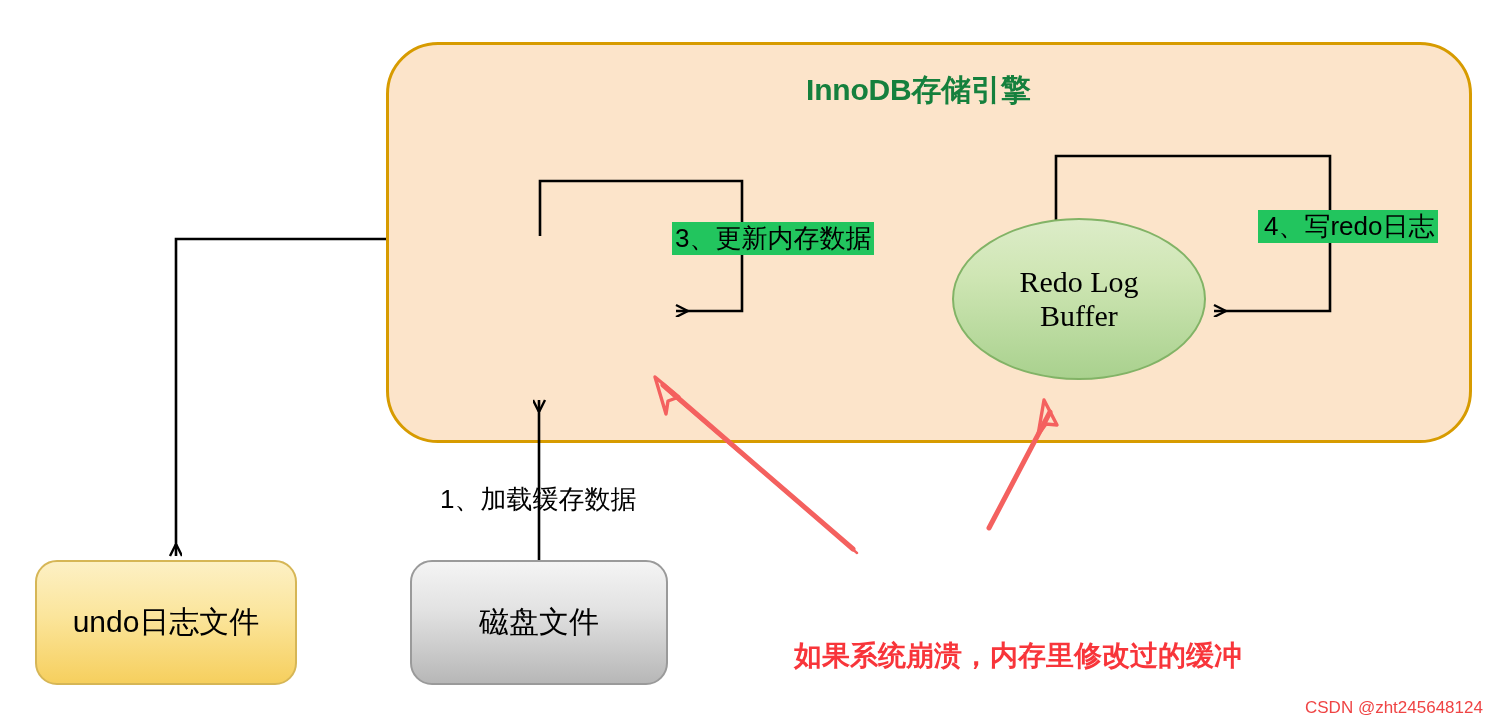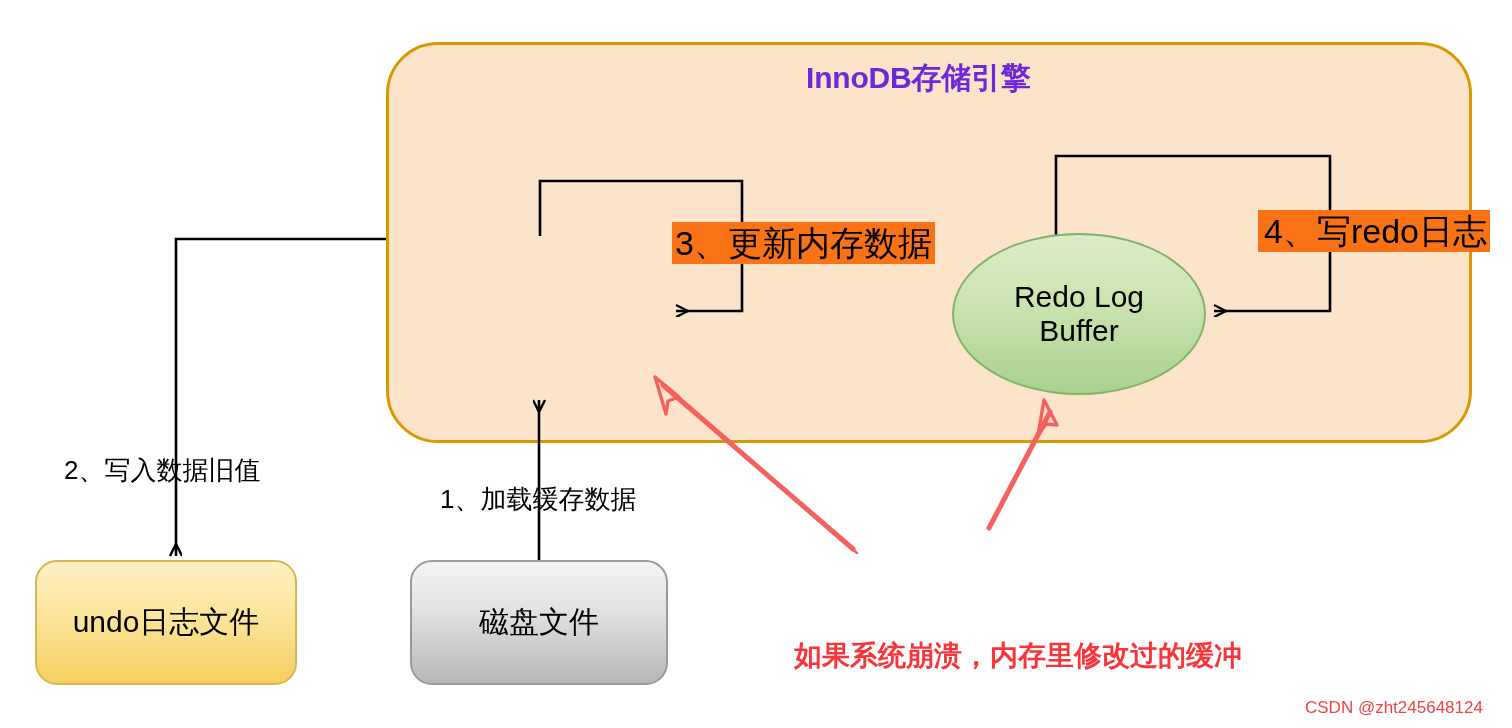--- a/index.html
+++ b/index.html
@@ -36,24 +36,24 @@
     top: 42px;
     width: 1086px;
     height: 401px;
     background: #fce4ca;
     border: 3px solid #d79b00;
     border-radius: 52px;
     box-sizing: border-box;
   }
   #engine-title {
     left: 806px;
-    top: 60px;
+    top: 72px;
     font-size: 30px;
     font-weight: bold;
-    color: #6d28d9;
+    color: #15803d;
     letter-spacing: -0.2px;
   }
   
   .node-ellipse {
     position: absolute;
     border: 2px solid #82b366;
     border-radius: 50%;
     background: linear-gradient(to bottom, #dcecc8 0%, #cfe6b4 35%, #a9d18e 100%);
     display: flex;
     align-items: center;
@@ -64,23 +64,24 @@
     box-sizing: border-box;
   }
   #buffer-pool-node {
     left: 412px;
     top: 233px;
     width: 256px;
     height: 162px;
   }
   #redo-log-node {
     left: 952px;
-    top: 233px;
+    top: 218px;
     width: 254px;
     height: 162px;
+    font-family: Liberation Serif, serif;
   }
   
   .file-box {
     position: absolute;
     border-radius: 22px;
     display: flex;
     align-items: center;
     justify-content: center;
     text-align: center;
     font-size: 30px;
@@ -98,22 +99,22 @@
   #disk-file-box {
     left: 410px;
     top: 560px;
     width: 258px;
     height: 125px;
     border: 2px solid #9a9a9a;
     background: linear-gradient(to bottom, #f4f4f4 0%, #e2e2e2 40%, #b7b7b7 100%);
   }
   
   .chip-label {
-    background: #f97316;
-    font-size: 34px;
+    background: #22c55e;
+    font-size: 26px;
     color: #000000;
     padding: 1px 3px;
   }
   #label-step3 { left: 672px; top: 222px; }
   #label-step4 { left: 1258px; top: 210px; padding-left: 6px; }
   
   .plain-label {
     font-size: 26px;
     color: #000000;
     text-align: center;
@@ -189,21 +190,20 @@
 
   <div class="file-box" id="undo-file-box">
     <span>undo日志文件</span>
   </div>
 
   <div class="txt chip-label" id="label-step3">3、更新内存数据</div>
 
   <div class="txt chip-label" id="label-step4">4、写redo日志</div>
 
   <div class="txt plain-label" id="label-step2">
-    <div>2、写入数据旧值</div>
   </div>
 
   <div class="txt plain-label" id="label-step1">1、加载缓存数据</div>
 
   <svg class="layer">
     <g>
       <path d="M853,549 L663,385" fill="none" stroke="#f4615f" stroke-width="5" stroke-linecap="round"></path>
       <path d="M857,553 L666,389" fill="none" stroke="#f4615f" stroke-width="2.4" stroke-linecap="round"></path>
       <path d="M655,377 L679,397 L668,401 L666,414 Z" fill="none" stroke="#f4615f" stroke-width="3.4" stroke-linejoin="round"></path>
     </g>

